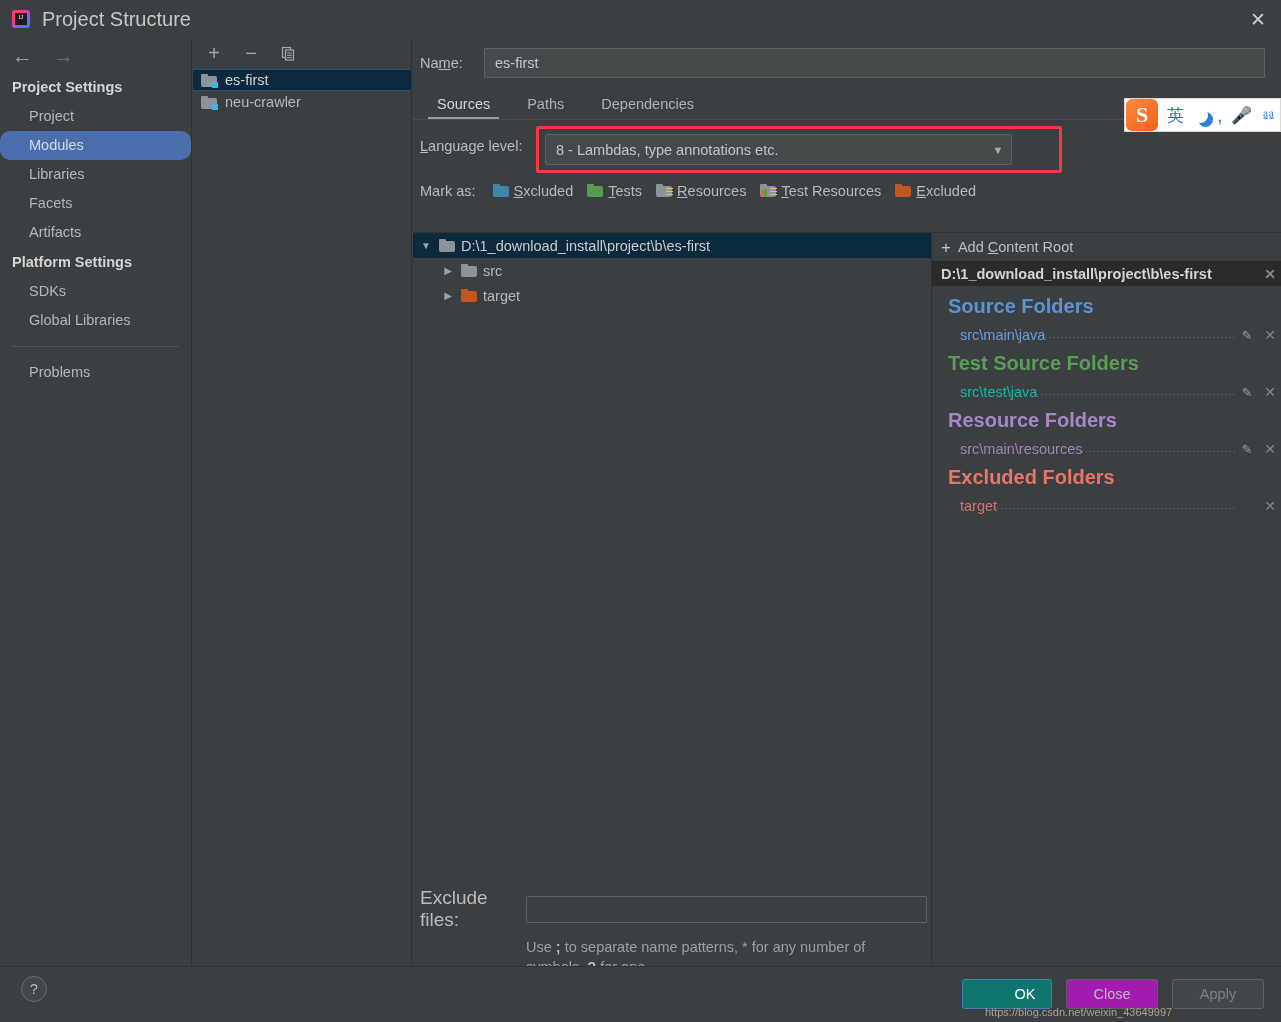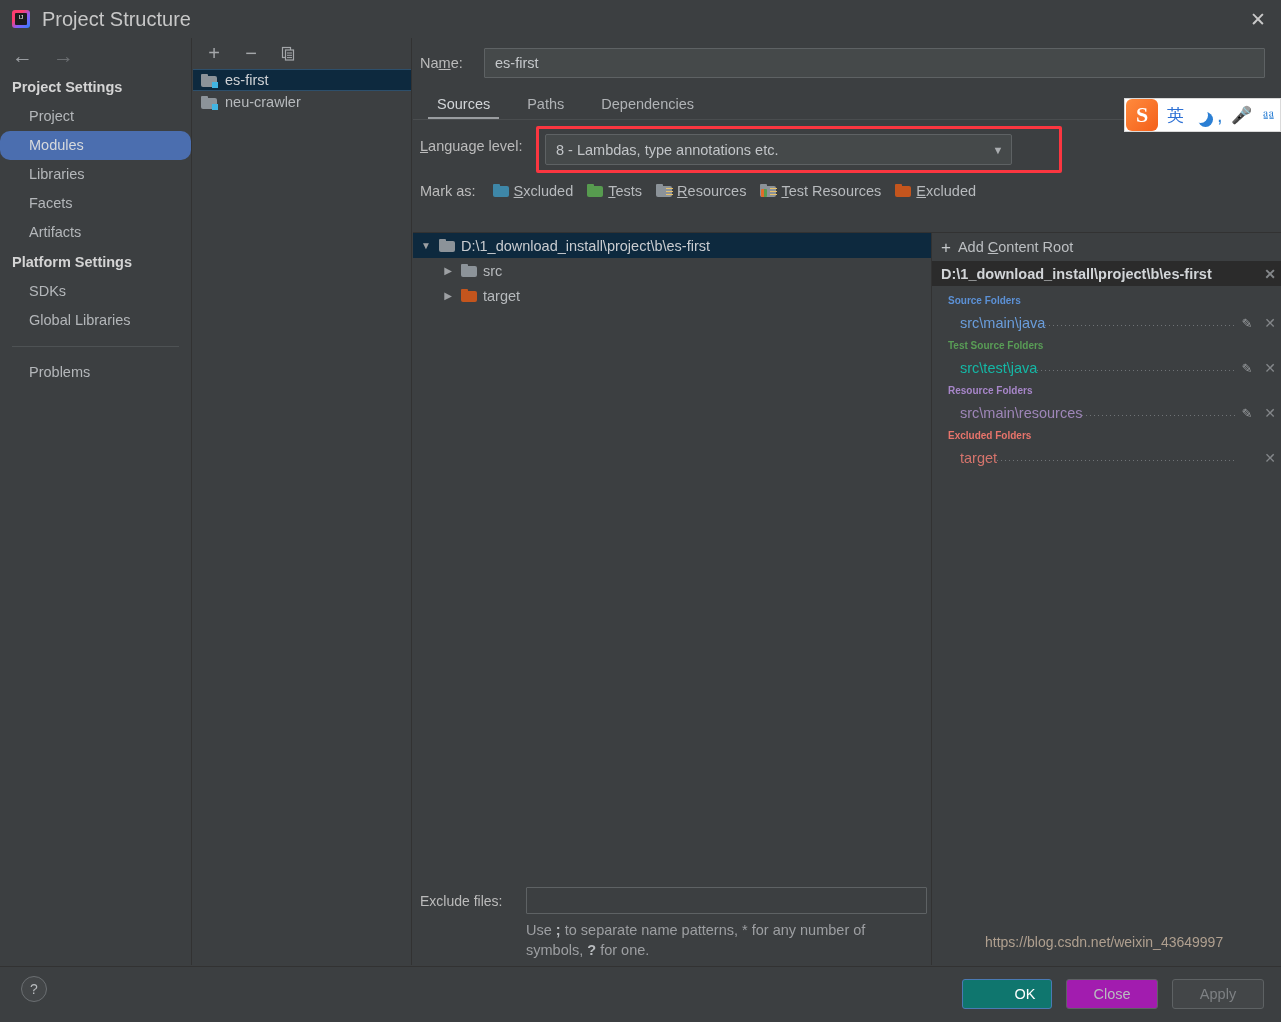--- a/index.html
+++ b/index.html
@@ -174,21 +174,21 @@
   #add-content-root .plus { color: #c6c9cc; font-size: 17px; line-height: 1; }
   #add-content-root u { text-decoration: underline; }
   #content-root-row {
     display: flex; align-items: center; height: 25px; background: #2b2b2b;
     padding: 0 0 0 9px; font-weight: bold; color: #d2d5d8; font-size: 14.5px;
   }
   #content-root-row .path { flex: 1; white-space: nowrap; }
   .x-btn { width: 22px; text-align: center; color: #84878a; font-size: 14px; cursor: pointer; flex:none; }
 
   .folders-group { margin-top: 9px; padding-left: 16px; }
-  .fg-title { font-weight: bold; font-size: 10px; }
+  .fg-title { font-weight: bold; font-size: 20px; }
   .fg-title.source { color: #5c91d6; }
   .fg-title.test   { color: #599d56; }
   .fg-title.resource { color: #a786c9; }
   .fg-title.excluded { color: #e8746b; }
   .fg-row {
     display: flex; align-items: flex-end; height: 22px; margin-top: 3px; padding-left: 12px;
   }
   .fg-row .nm { font-size: 14.5px; white-space: nowrap; }
   .fg-row .dots {
     flex: 1; margin: 0 0 5px 0; height: 1px;
@@ -200,21 +200,21 @@
   .fg-row.resource .nm { color: #9e86b8; }
   .fg-row.excluded .nm { color: #d4746c; }
   .pencil { width: 24px; text-align:center; color:#9a9da0; font-size: 13px; cursor:pointer; flex:none; }
 
   
   #exclude-area {
     position: absolute; left: 0; bottom: 0; width: 519px; height: 88px;
     border-right: 1px solid #323232; padding-left: 7px; padding-top: 10px;
   }
   #exclude-top { display: flex; align-items: center; }
-  #exclude-label { color: #bbbbbb; font-size: 14px; width: 106px; }
+  #exclude-label { color: #bbbbbb; font-size: 19px; width: 106px; }
   #exclude-input {
     width: 401px; height: 27px; background: #3c3f41; border: 1px solid #5e6264;
     color: #c5c8cb; font-size: 14.5px; padding: 0 8px; outline: none;
     font-family: "Liberation Sans", sans-serif; border-radius: 1px;
   }
   #exclude-hint {
     margin: 6px 0 0 106px; width: 400px; color: #9d9fa2; font-size: 14.5px; line-height: 20px;
   }
   #exclude-hint b { color: #b9bcbf; }
 
@@ -232,21 +232,21 @@
   .dlg-btn {
     position: absolute; top: 979px; height: 30px; border-radius: 3px;
     display: flex; align-items: center; justify-content: center;
     font-size: 14.5px; cursor: pointer; border: 1px solid #5e6264;
   }
   #ok-btn    { left: 962px; width: 90px; background: #0f766e; border-color:#4a7ab4; color: #ffffff; padding-left: 36px; }
   #close-btn2{ left: 1066px; width: 92px; background: #a21caf; color: #b9bcbf; }
   #apply-btn { left: 1172px; width: 92px; background: #434648; color: #7e8184; }
 
   #watermark {
-    position: absolute; left: 985px; top: 934px; font-size: 14px;
+    position: absolute; left: 985px; top: 1006px; font-size: 11px;
     color: #b9a896; opacity: .92; white-space: nowrap;
     font-family: "Liberation Sans", sans-serif; pointer-events: none;
   }
 
   
   #ime-bar {
     position: absolute; left: 1124px; top: 98px; width: 157px; height: 34px;
     background: #ffffff; display: flex; align-items: center; gap: 9px;
     border: 1px solid #d9d9d9; overflow: hidden;
   }

